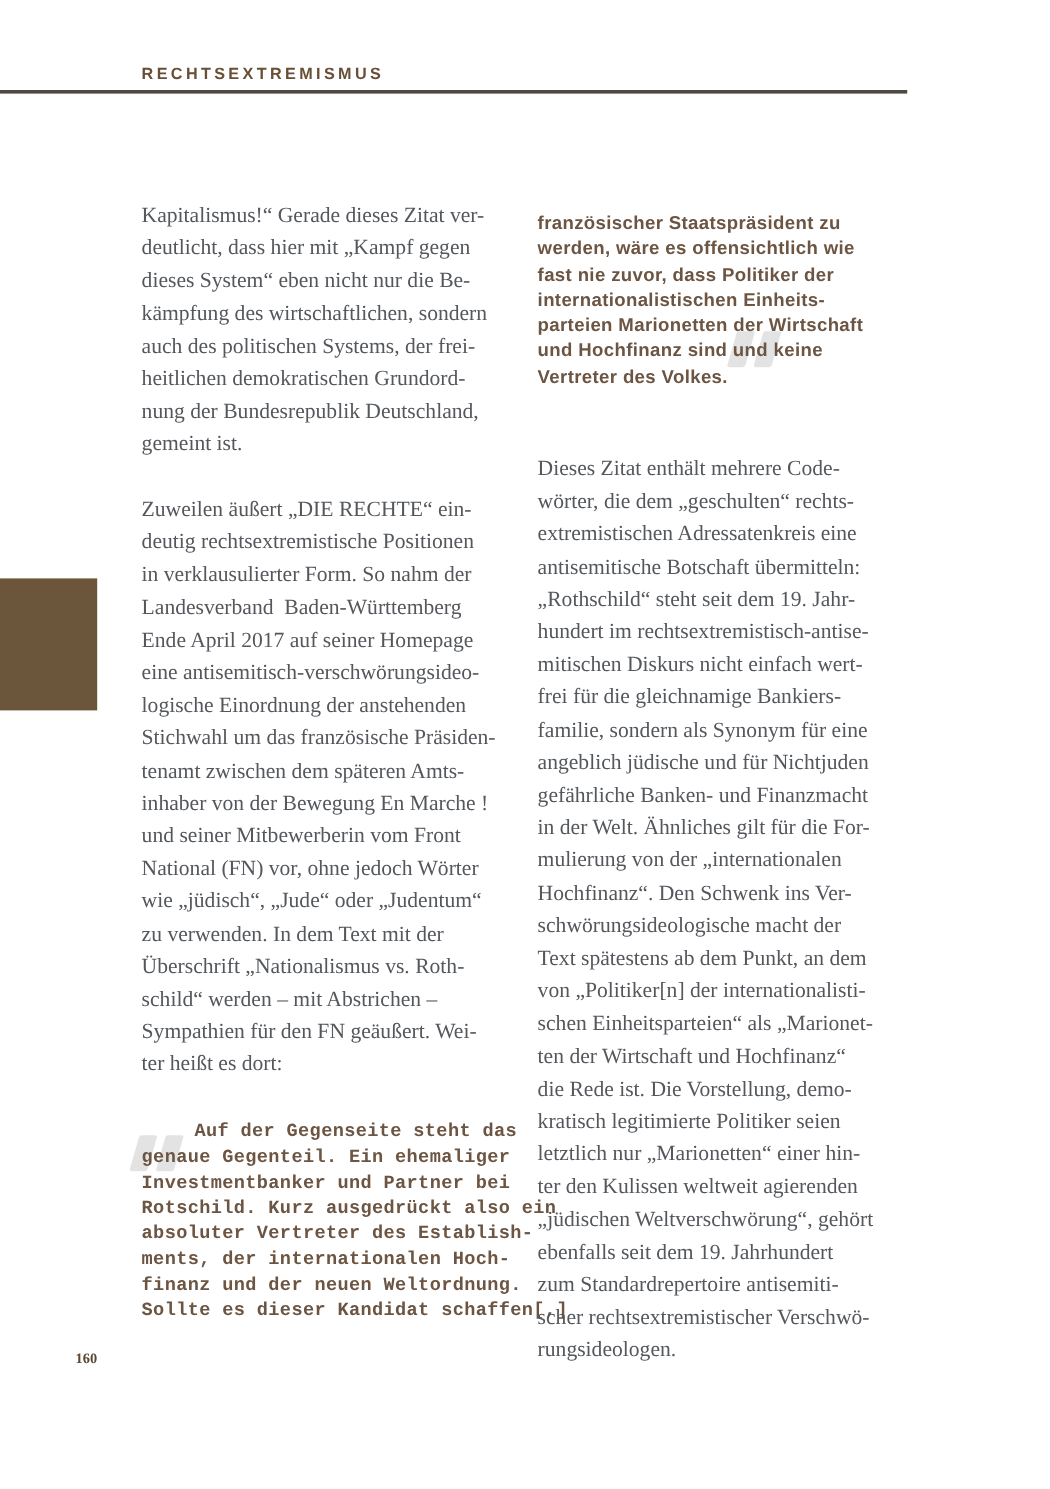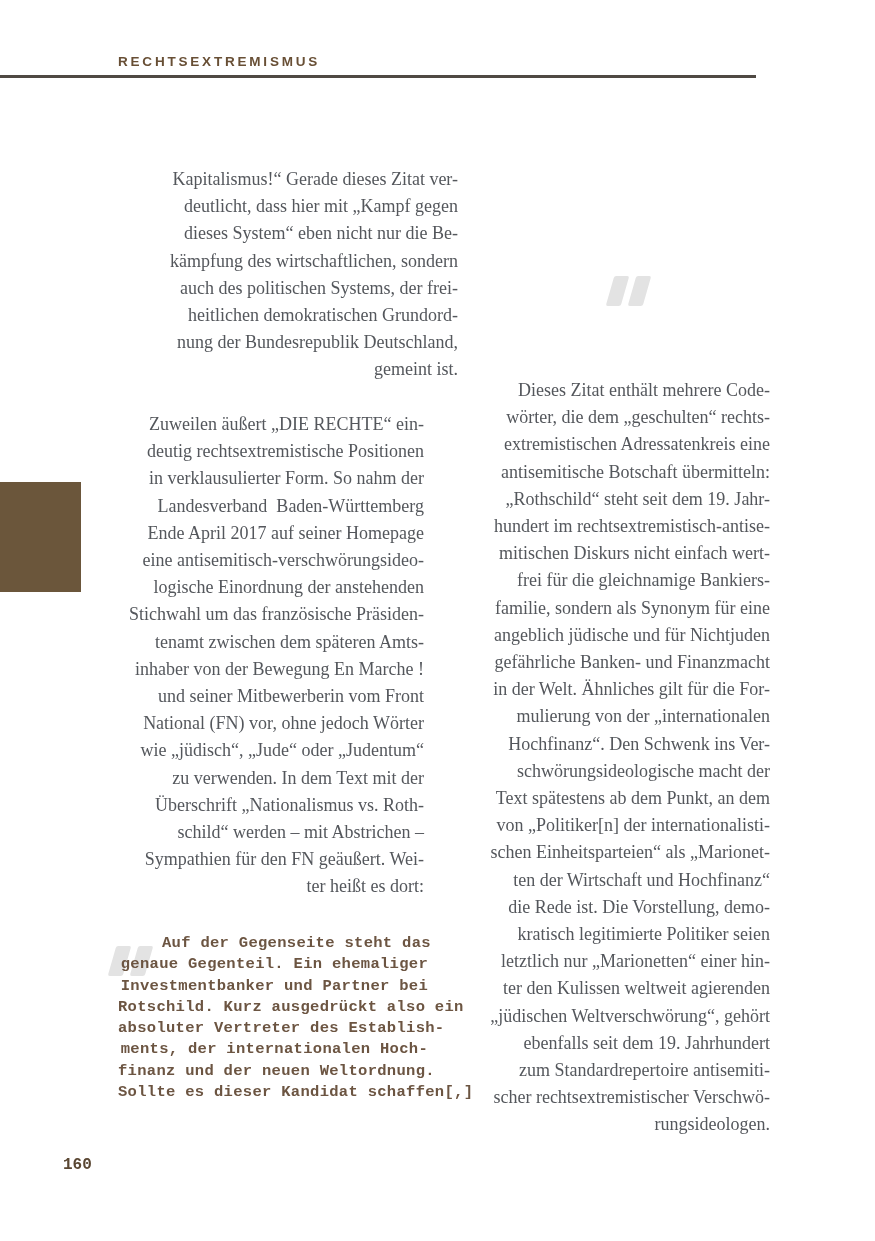--- a/index.html
+++ b/index.html
@@ -6,21 +6,20 @@
   body {
     width: 875px; height: 1241px;
     background: #ffffff;
     font-family: "Liberation Serif", serif;
     overflow: hidden;
   }
   .page {
     position: relative;
     width: 875px; height: 1241px;
     background: #ffffff;
-    text-align: right;
   }
 
   
   .running-header {
     position: absolute;
     left: 118px; top: 54px;
     font-family: "Liberation Sans", sans-serif;
     font-weight: bold;
     font-size: 13.5px;
     letter-spacing: 2.8px;
@@ -44,21 +43,21 @@
   
   .body-text {
     position: absolute;
     white-space: pre;
     font-family: "Liberation Serif", serif;
     font-size: 18px;
     line-height: 27.2px;
     color: #54575C;
     z-index: 2;
   }
-  .para-left-1  { left: 118px; top: 166px; width: 306px; margin-left: 34px; }
+  .para-left-1  { left: 118px; top: 166px; width: 306px; }
   .para-left-2  { left: 118px; top: 411px; width: 306px; }
   .para-right-1 { left: 448px; top: 333px; width: 322px; margin-top: 44px; }
 
   
   .pull-quote {
     position: absolute;
     white-space: pre;
     font-family: "Liberation Sans", sans-serif;
     font-weight: bold;
     font-size: 15.5px;
@@ -82,24 +81,24 @@
     background: #E3E3E3;
     transform: skewX(-16deg);
     border-radius: 2px;
   }
   .quote-mark-open  { left: 112px; top: 946px; }
   .quote-mark-close { left: 610px; top: 276px; }
 
   
   .page-number {
     position: absolute;
-    left: 63px; top: 1156px;
-    font-family: Liberation Mono, monospace;
+    left: 63px; top: 1125px;
+    font-family: Liberation Serif, serif;
     font-weight: bold;
-    font-size: 16px;
+    font-size: 12px;
     color: #5A4733;
   }
 </style>
 </head>
 <body>
 
 <div class="page">
 
   <div class="running-header">RECHTSEXTREMISMUS</div>
 
@@ -147,20 +146,27 @@
 absoluter Vertreter des Establish-
 ments, der internationalen Hoch-
 finanz und der neuen Weltordnung.
 Sollte es dieser Kandidat schaffen[,]</div>
 
   <span class="quote-mark quote-mark-close">
     <span class="bar"></span>
       <span class="bar"></span>
   </span>
 
+  <div class="pull-quote quote-right">französischer Staatspräsident zu
+werden, wäre es offensichtlich wie
+fast nie zuvor, dass Politiker der
+internationalistischen Einheits-
+parteien Marionetten der Wirtschaft
+und Hochfinanz sind und keine
+Vertreter des Volkes.</div>
 
   <div class="body-text para-right-1">Dieses Zitat enthält mehrere Code-
 wörter, die dem „geschulten“ rechts-
 extremistischen Adressatenkreis eine
 antisemitische Botschaft übermitteln:
 „Rothschild“ steht seit dem 19. Jahr-
 hundert im rechtsextremistisch-antise-
 mitischen Diskurs nicht einfach wert-
 frei für die gleichnamige Bankiers-
 familie, sondern als Synonym für eine

